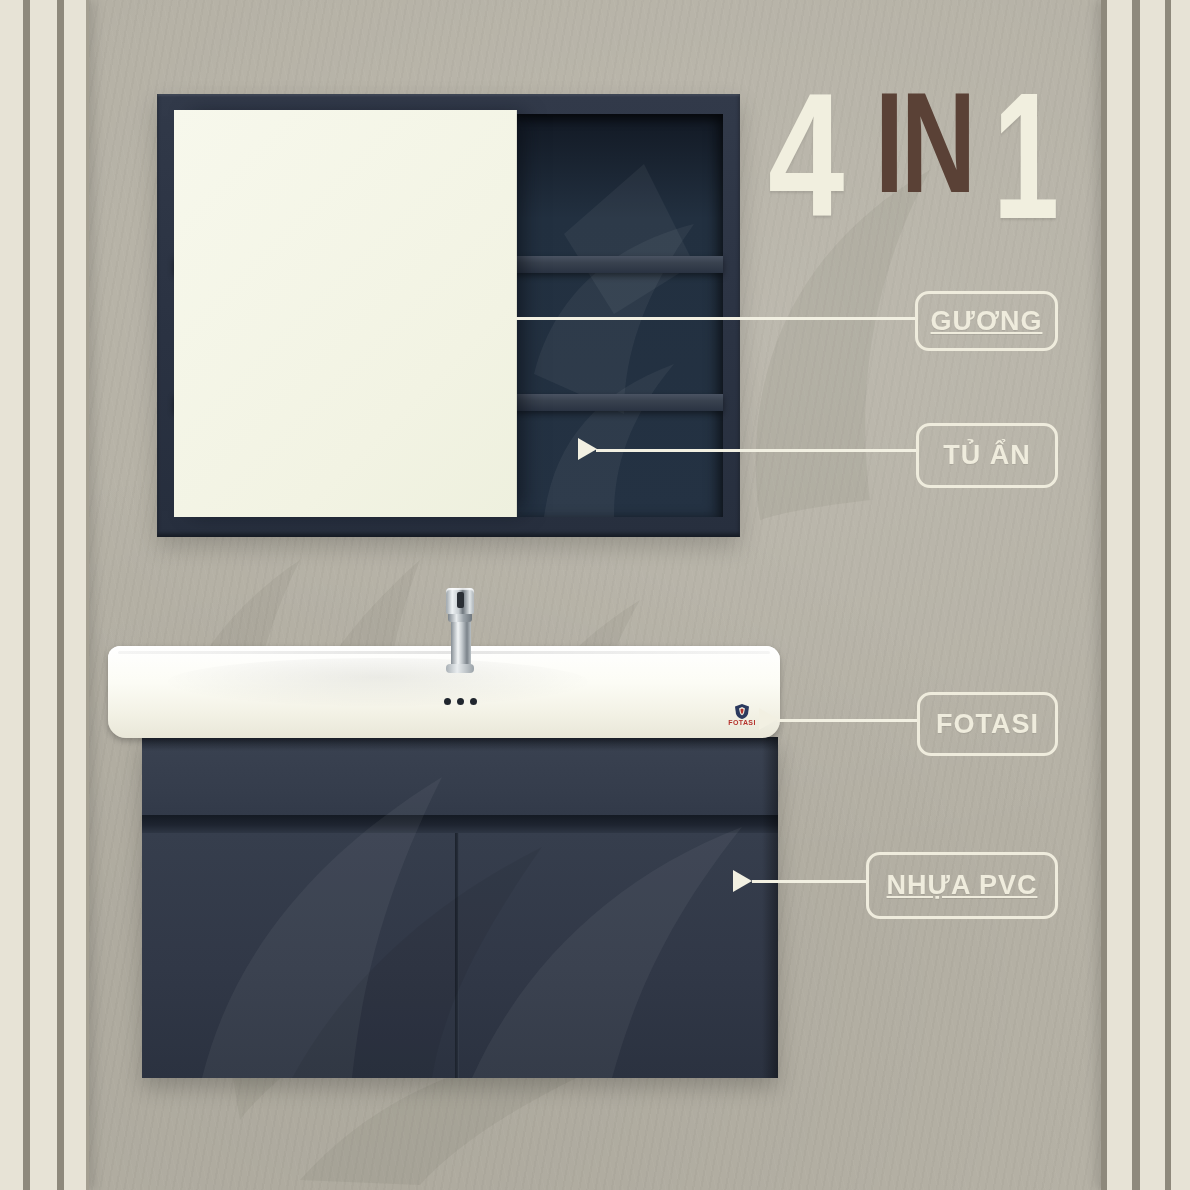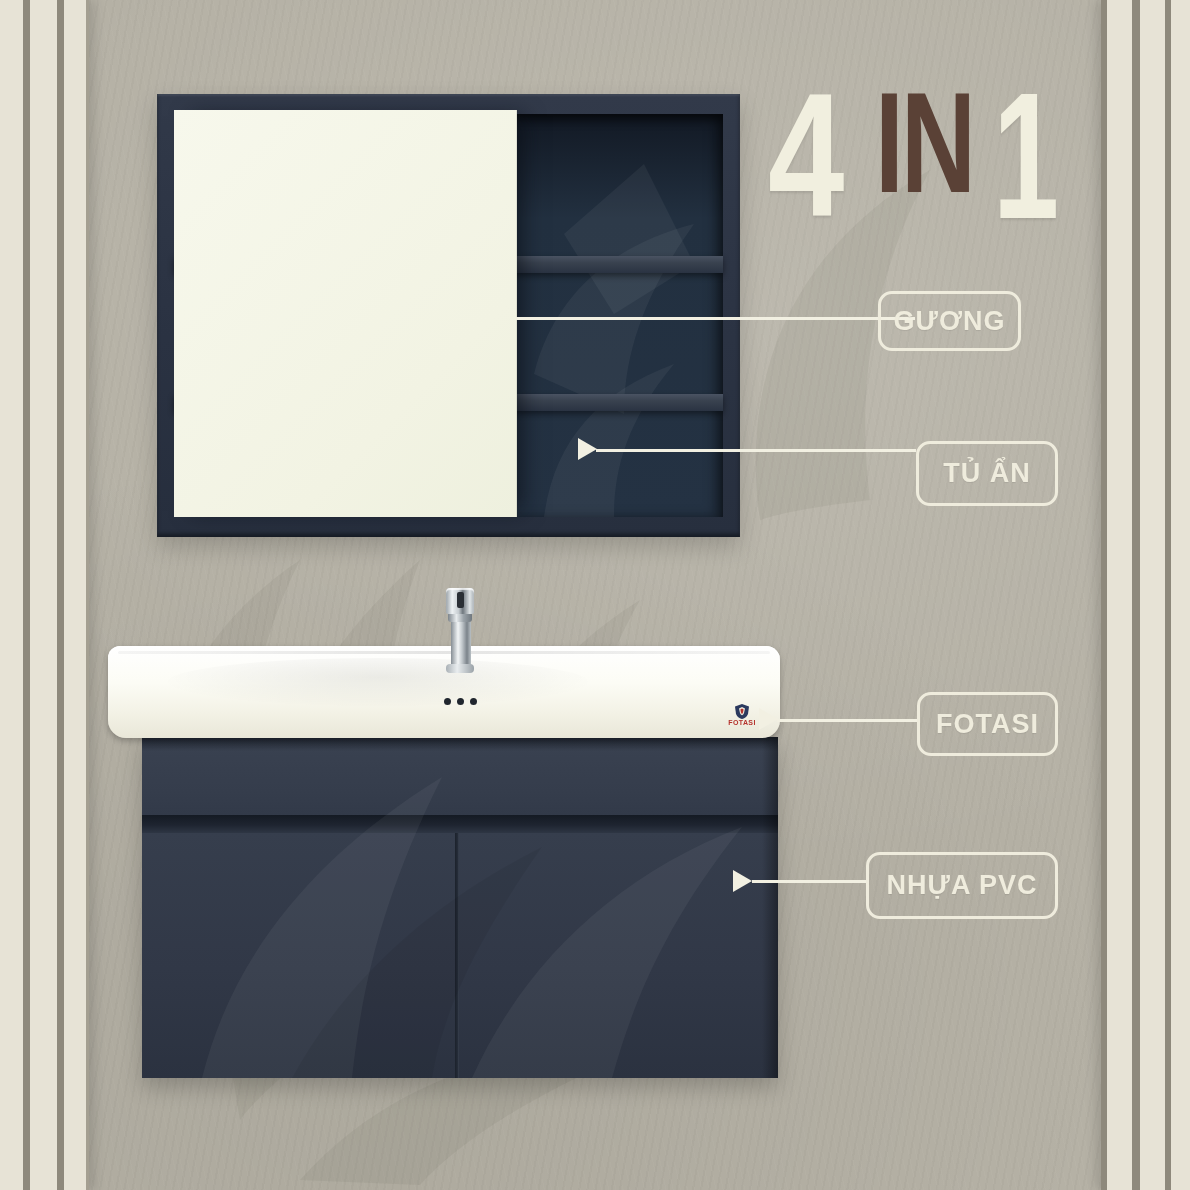--- a/index.html
+++ b/index.html
@@ -56,24 +56,24 @@
       color:#5a4136;}
   .t1{left:993px;top:87px;width:66px;height:138px;font-size:180px;line-height:138px;
       transform:scaleX(0.66);transform-origin:left center;
       text-shadow:0 2px 3px rgba(0,0,0,0.10);}
 
   
   .callout-box{border:3px solid #efecdd;border-radius:14px;color:#efecdd;
     display:flex;align-items:center;justify-content:center;
     font-weight:700;font-size:27px;letter-spacing:1px;
     text-shadow:0 1px 1px rgba(0,0,0,0.08);}
-  .co-guong{left:878px;top:291px;width:137px;height:54px;}
-  .co-tuan{left:916px;top:441px;width:136px;height:59px;}
+  .co-guong{left:915px;top:291px;width:137px;height:54px;text-decoration:underline;}
+  .co-tuan{left:916px;top:423px;width:136px;height:59px;}
   .co-lavabo{left:917px;top:692px;width:135px;height:58px;}
-  .co-pvc{left:866px;top:852px;width:186px;height:61px;}
+  .co-pvc{left:866px;top:852px;width:186px;height:61px;text-decoration:underline;}
   .callout-line{height:3px;background:#f2f0e2;}
   .ln-guong{left:516px;top:317px;width:399px;}
   .ln-tuan{left:596px;top:449px;width:320px;}
   .ln-lavabo{left:777px;top:719px;width:140px;}
   .ln-pvc{left:752px;top:880px;width:114px;}
   .callout-arrow{width:0;height:0;border-top:11px solid transparent;border-bottom:11px solid transparent;border-left:19px solid #f2f0e2;}
   .ar-tuan{left:578px;top:438px;}
   .ar-lavabo{left:759px;top:708px;}
   .ar-pvc{left:733px;top:870px;}
 

